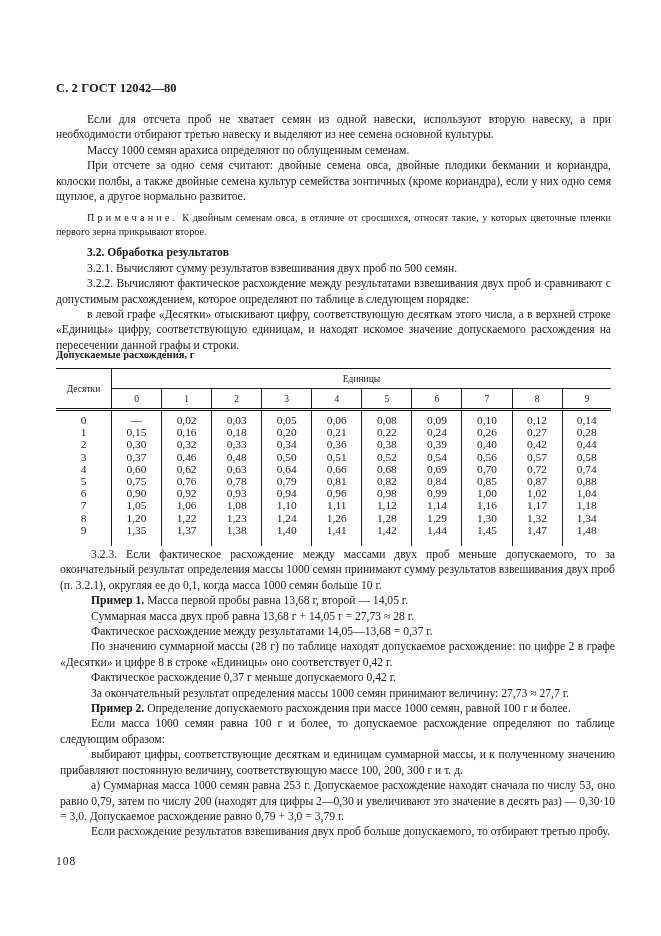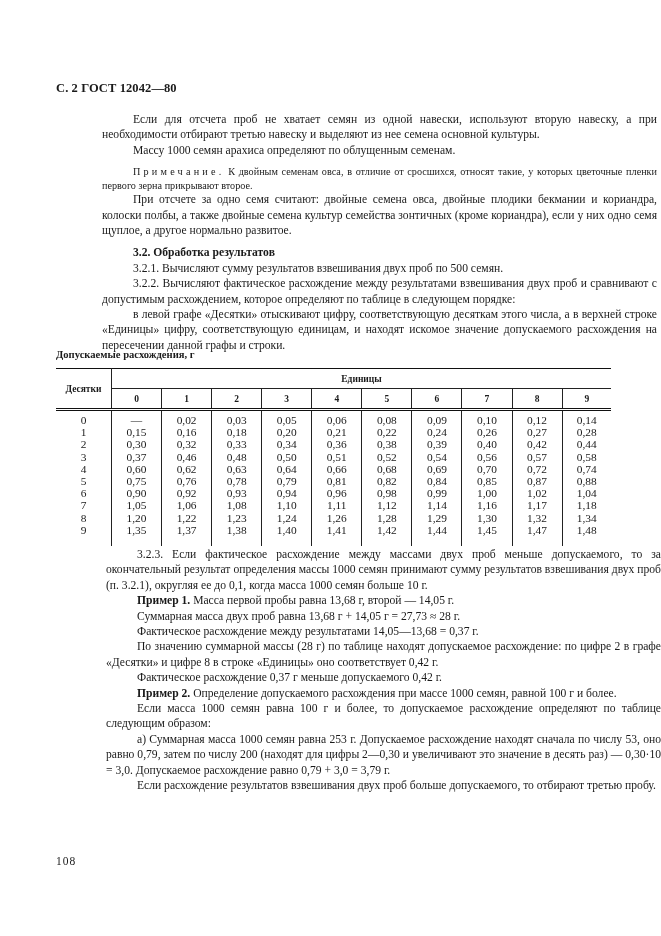--- a/index.html
+++ b/index.html
@@ -1,31 +1,31 @@
 <!DOCTYPE html>
 <html><head>
 <meta charset="utf-8">
 <style>
   html, body { margin:0; padding:0; background:#ffffff; }
   body { width:661px; height:936px; position:relative; overflow:hidden;
          font-family:"Liberation Serif", "DejaVu Serif", serif; color:#1a1a1a; }
   .page { position:absolute; left:56px; top:0; width:555px; }
   .header { position:absolute; top:81px; left:0; font-weight:bold; font-size:12.5px; letter-spacing:0.1px; }
-  .text { font-size:11.6px; line-height:15.4px; text-align:justify;margin-left:46px; }
+  .text { font-size:11.6px; line-height:15.4px; text-align:justify; }
   .p { margin:0; text-indent:31px; }
   .block1 { position:absolute; top:112px; left:0; width:555px; }
   .note { font-size:10.2px; line-height:13.5px; margin-top:7px; }
   .spaced { letter-spacing:3.2px; }
   .sec-title { font-weight:bold; margin-top:7px; }
   .b { font-weight:bold; }
   .tbl-caption { position:absolute; top:349px; left:0; width:555px; text-align:left;
                  font-weight:bold; font-size:10.6px; }
   table.grid { position:absolute; top:368px; left:0; width:555px; border-collapse:collapse;
                font-size:11.4px; }
-  table.grid th { font-weight:bold; font-size:9.5px; height:19px; padding:0; }
+  table.grid th { font-weight:normal; font-size:9.5px; height:19px; padding:0; }
   table.grid td { padding:0; text-align:center; height:12.2px; line-height:12.2px; }
   table.grid .top-rule th { border-top:1.3px solid #111; }
   .dec-head { width:55px; border-right:1px solid #222; }
   .units-head { border-bottom:1px solid #222; }
   .digit-head { border-left:1px solid #222; border-bottom:3px double #111; }
   .digit-head.first { border-left:none; }
   .dec-head.bt { border-bottom:3px double #111; }
   td.dec { border-right:1px solid #222; }
   td.v { border-left:1px solid #222; }
   td.v.first { border-left:none; }
@@ -37,23 +37,23 @@
 </head>
 <body>
 
 <div class="page">
 
   <div class="header">С. 2 ГОСТ 12042—80</div>
 
   <div class="block1 text">
     <p class="p">Если для отсчета проб не хватает семян из одной навески, используют вторую навеску, а при необходимости отбирают третью навеску и выделяют из нее семена основной культуры.</p>
     <p class="p">Массу 1000 семян арахиса определяют по облущенным семенам.</p>
+    <p class="p">При отсчете за одно семя считают: двойные семена овса, двойные плодики бекмании и кориандра, колоски полбы, а также двойные семена культур семейства зонтичных (кроме кориандра), если у них одно семя щуплое, а другое нормально развитое.</p>
+
     <p class="p note"><span class="spaced">Примечание.</span> <span>К двойным семенам овса, в отличие от сросшихся, относят такие, у которых цветочные пленки первого зерна прикрывают второе.</span></p>
-
-    <p class="p">При отсчете за одно семя считают: двойные семена овса, двойные плодики бекмании и кориандра, колоски полбы, а также двойные семена культур семейства зонтичных (кроме кориандра), если у них одно семя щуплое, а другое нормально развитое.</p>
 
     <p class="p sec-title">3.2. Обработка результатов</p>
     <p class="p">3.2.1. Вычисляют сумму результатов взвешивания двух проб по 500 семян.</p>
     <p class="p">3.2.2. Вычисляют фактическое расхождение между результатами взвешивания двух проб и сравнивают с допустимым расхождением, которое определяют по таблице в следующем порядке:</p>
     <p class="p">в левой графе «Десятки» отыскивают цифру, соответствующую десяткам этого числа, а в верхней строке «Единицы» цифру, соответствующую единицам, и находят искомое значение допускаемого расхождения на пересечении данной графы и строки.</p>
   </div>
 
   <div class="tbl-caption">Допускаемые расхождения, г</div>
 
   <table class="grid">
@@ -209,20 +209,22 @@
       </tbody>
   </table>
 
   <div class="block2 text">
     <p class="p">3.2.3. Если фактическое расхождение между массами двух проб меньше допускаемого, то за окончательный результат определения массы 1000 семян принимают сумму результатов взвешивания двух проб (п. 3.2.1), округляя ее до 0,1, когда масса 1000 семян больше 10 г.</p>
     <p class="p"><span class="b">Пример 1.</span><span> Масса первой пробы равна 13,68 г, второй — 14,05 г.</span></p>
     <p class="p">Суммарная масса двух проб равна 13,68 г + 14,05 г = 27,73 ≈ 28 г.</p>
     <p class="p">Фактическое расхождение между результатами 14,05—13,68 = 0,37 г.</p>
     <p class="p">По значению суммарной массы (28 г) по таблице находят допускаемое расхождение: по цифре 2 в графе «Десятки» и цифре 8 в строке «Единицы» оно соответствует 0,42 г.</p>
     <p class="p">Фактическое расхождение 0,37 г меньше допускаемого 0,42 г.</p>
+    <p class="p">За окончательный результат определения массы 1000 семян принимают величину: 27,73 ≈ 27,7 г.</p>
     <p class="p"><span class="b">Пример 2.</span><span> Определение допускаемого расхождения при массе 1000 семян, равной 100 г и более.</span></p>
     <p class="p">Если масса 1000 семян равна 100 г и более, то допускаемое расхождение определяют по таблице следующим образом:</p>
+    <p class="p">выбирают цифры, соответствующие десяткам и единицам суммарной массы, и к полученному значению прибавляют постоянную величину, соответствующую массе 100, 200, 300 г и т. д.</p>
     <p class="p">а) Суммарная масса 1000 семян равна 253 г. Допускаемое расхождение находят сначала по числу 53, оно равно 0,79, затем по числу 200 (находят для цифры 2—0,30 и увеличивают это значение в десять раз) — 0,30·10 = 3,0. Допускаемое расхождение равно 0,79 + 3,0 = 3,79 г.</p>
     <p class="p">Если расхождение результатов взвешивания двух проб больше допускаемого, то отбирают третью пробу.</p>
   </div>
 
   <div class="pagenum">108</div>
 </div>
 
 </body></html>

